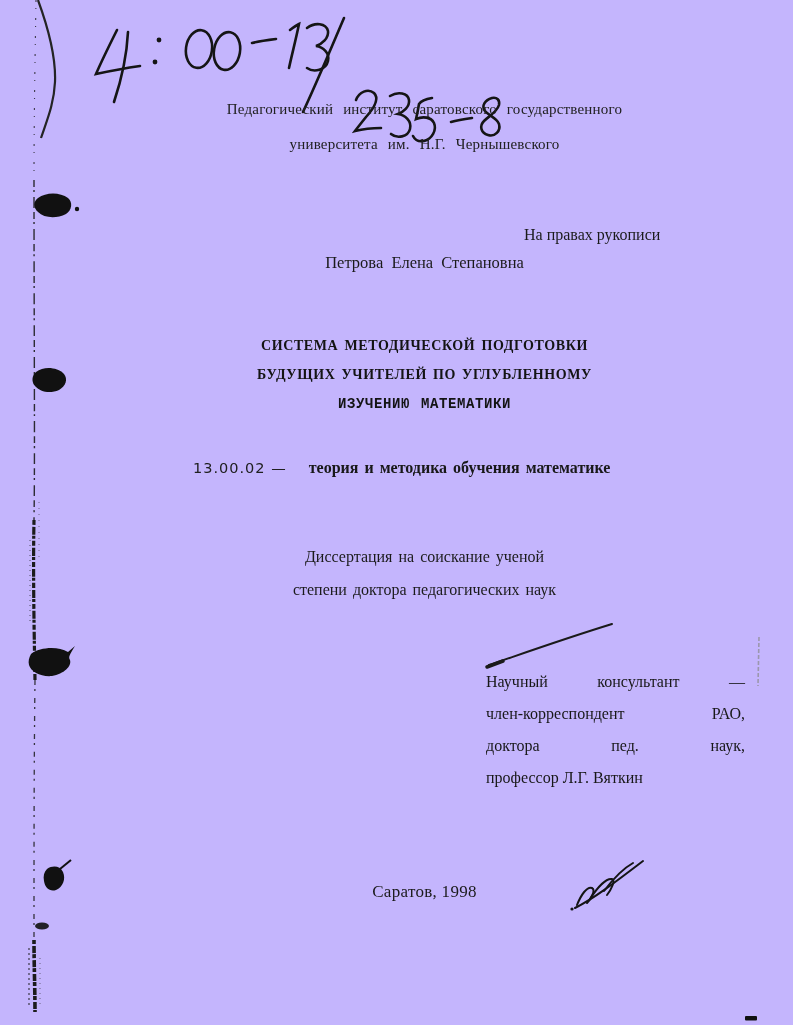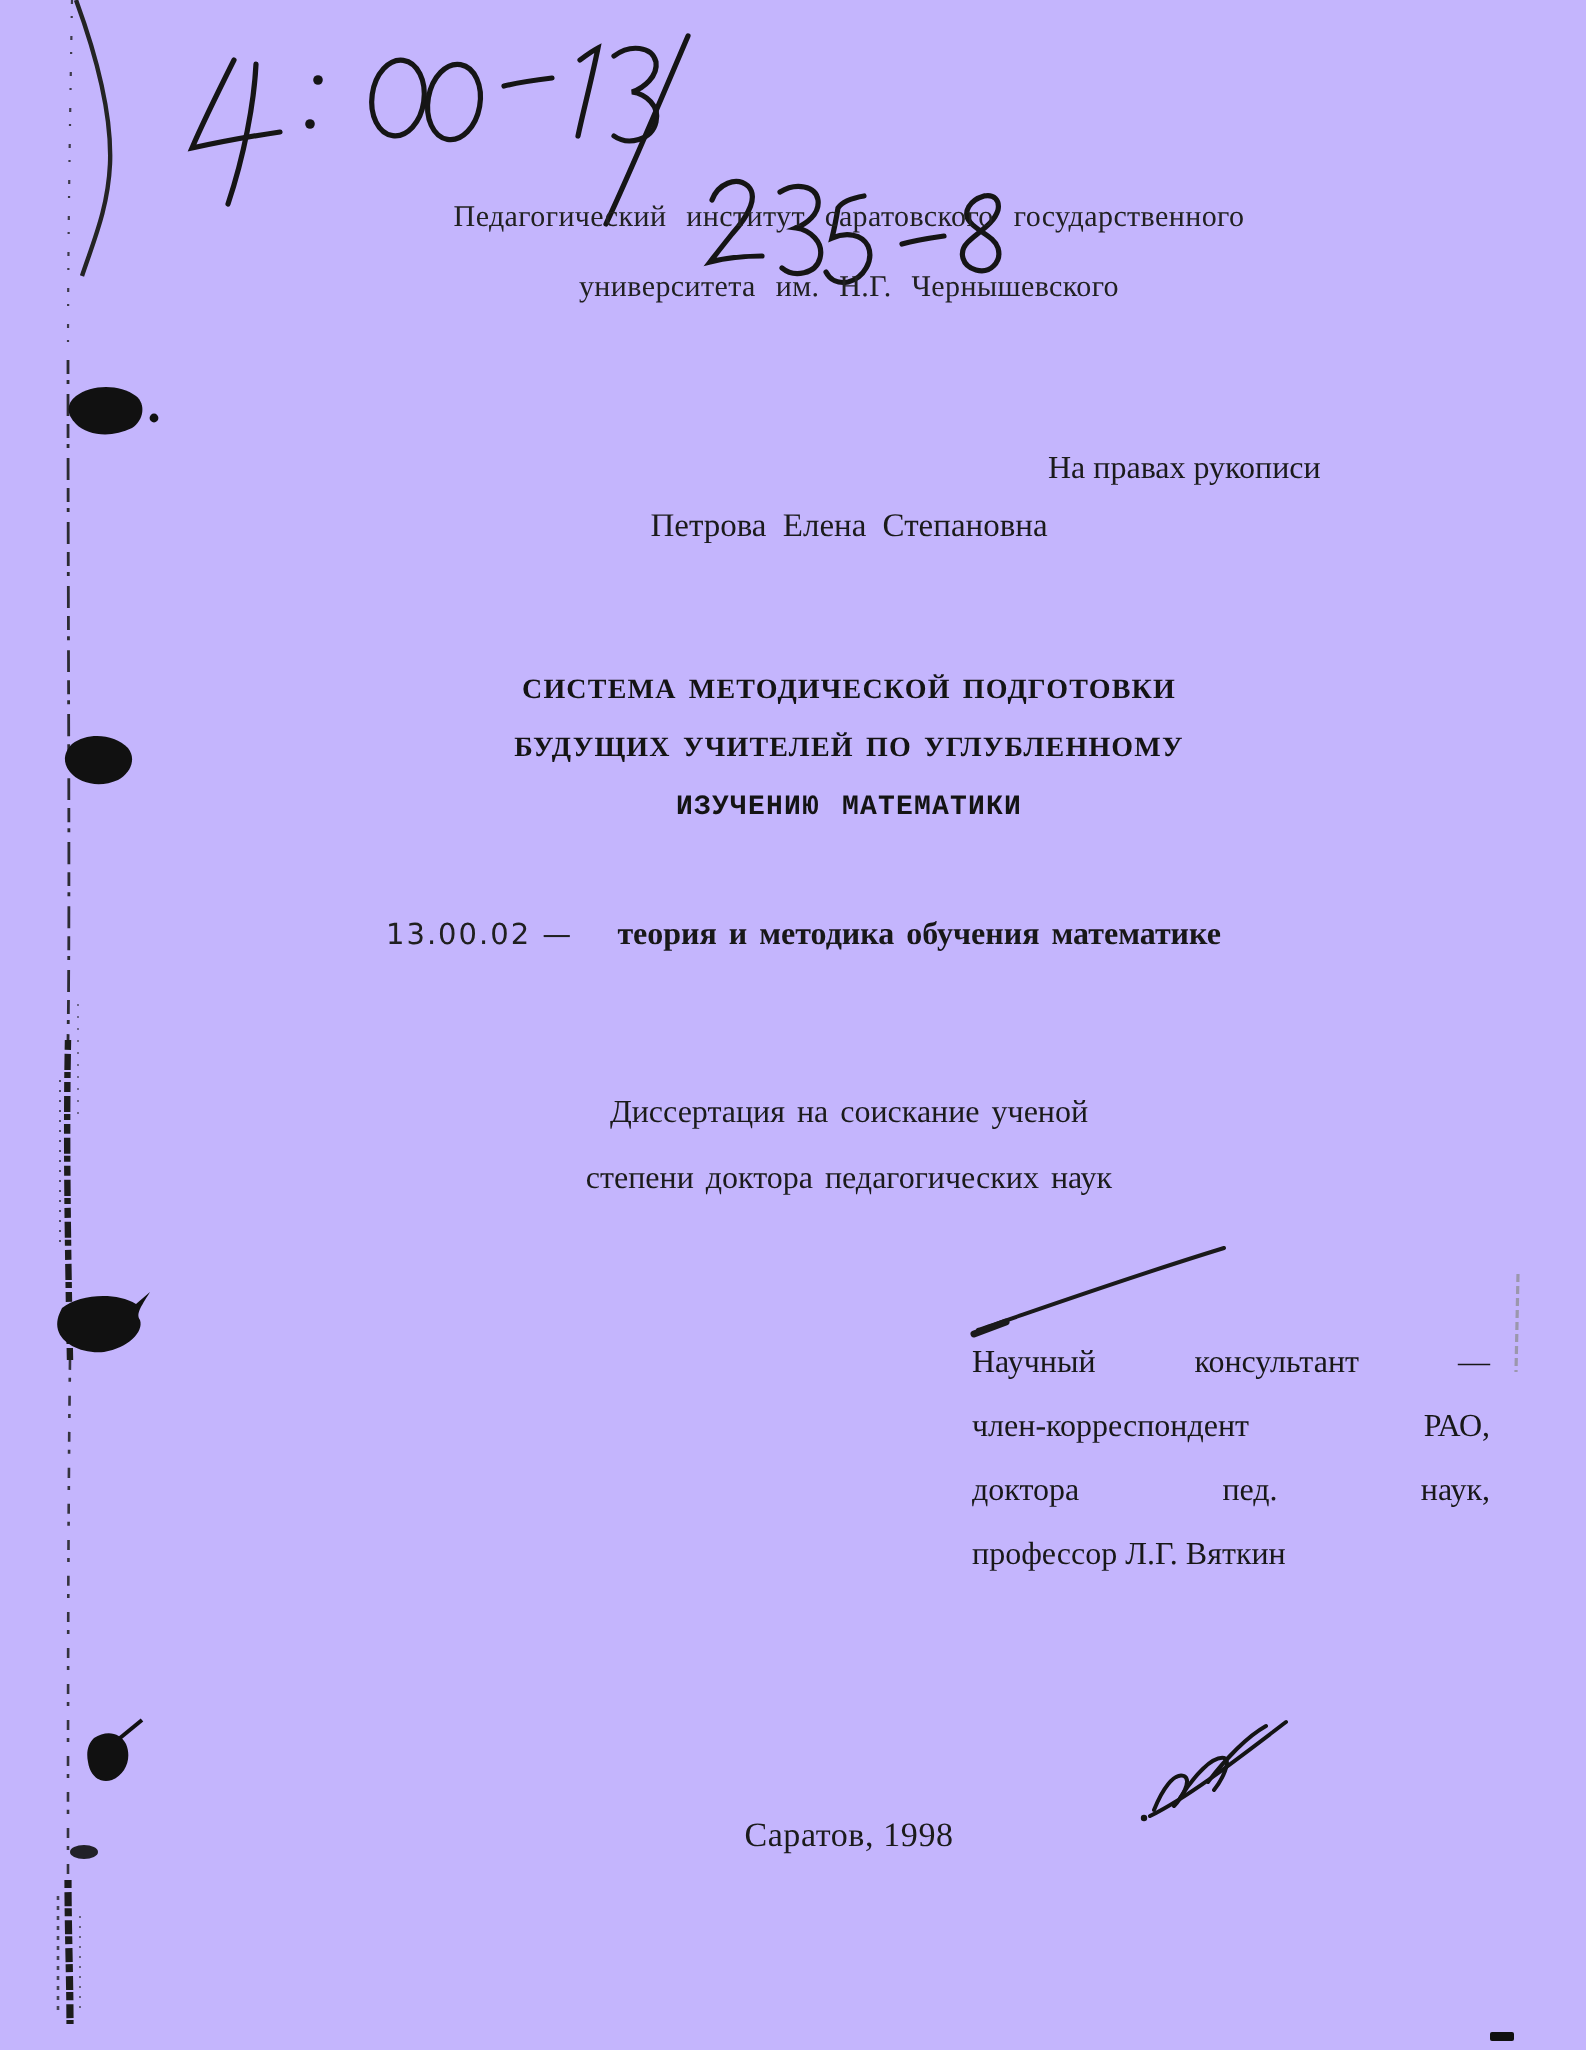--- a/index.html
+++ b/index.html
@@ -150,15 +150,15 @@
     <div class="jline">Научный консультант —</div>
     <div class="jline">член-корреспондент РАО,</div>
     <div class="row3">
       <span>доктора</span>
       <span>пед.</span>
       <span>наук,</span>
     </div>
     <div class="lline">профессор Л.Г. Вяткин</div>
   </div>
 
-  <div class="txt centered place" style="top:908px;">Саратов, 1998</div>
+  <div class="txt centered place" style="top:882px;">Саратов, 1998</div>
 
 </div>
 
 </body></html>

